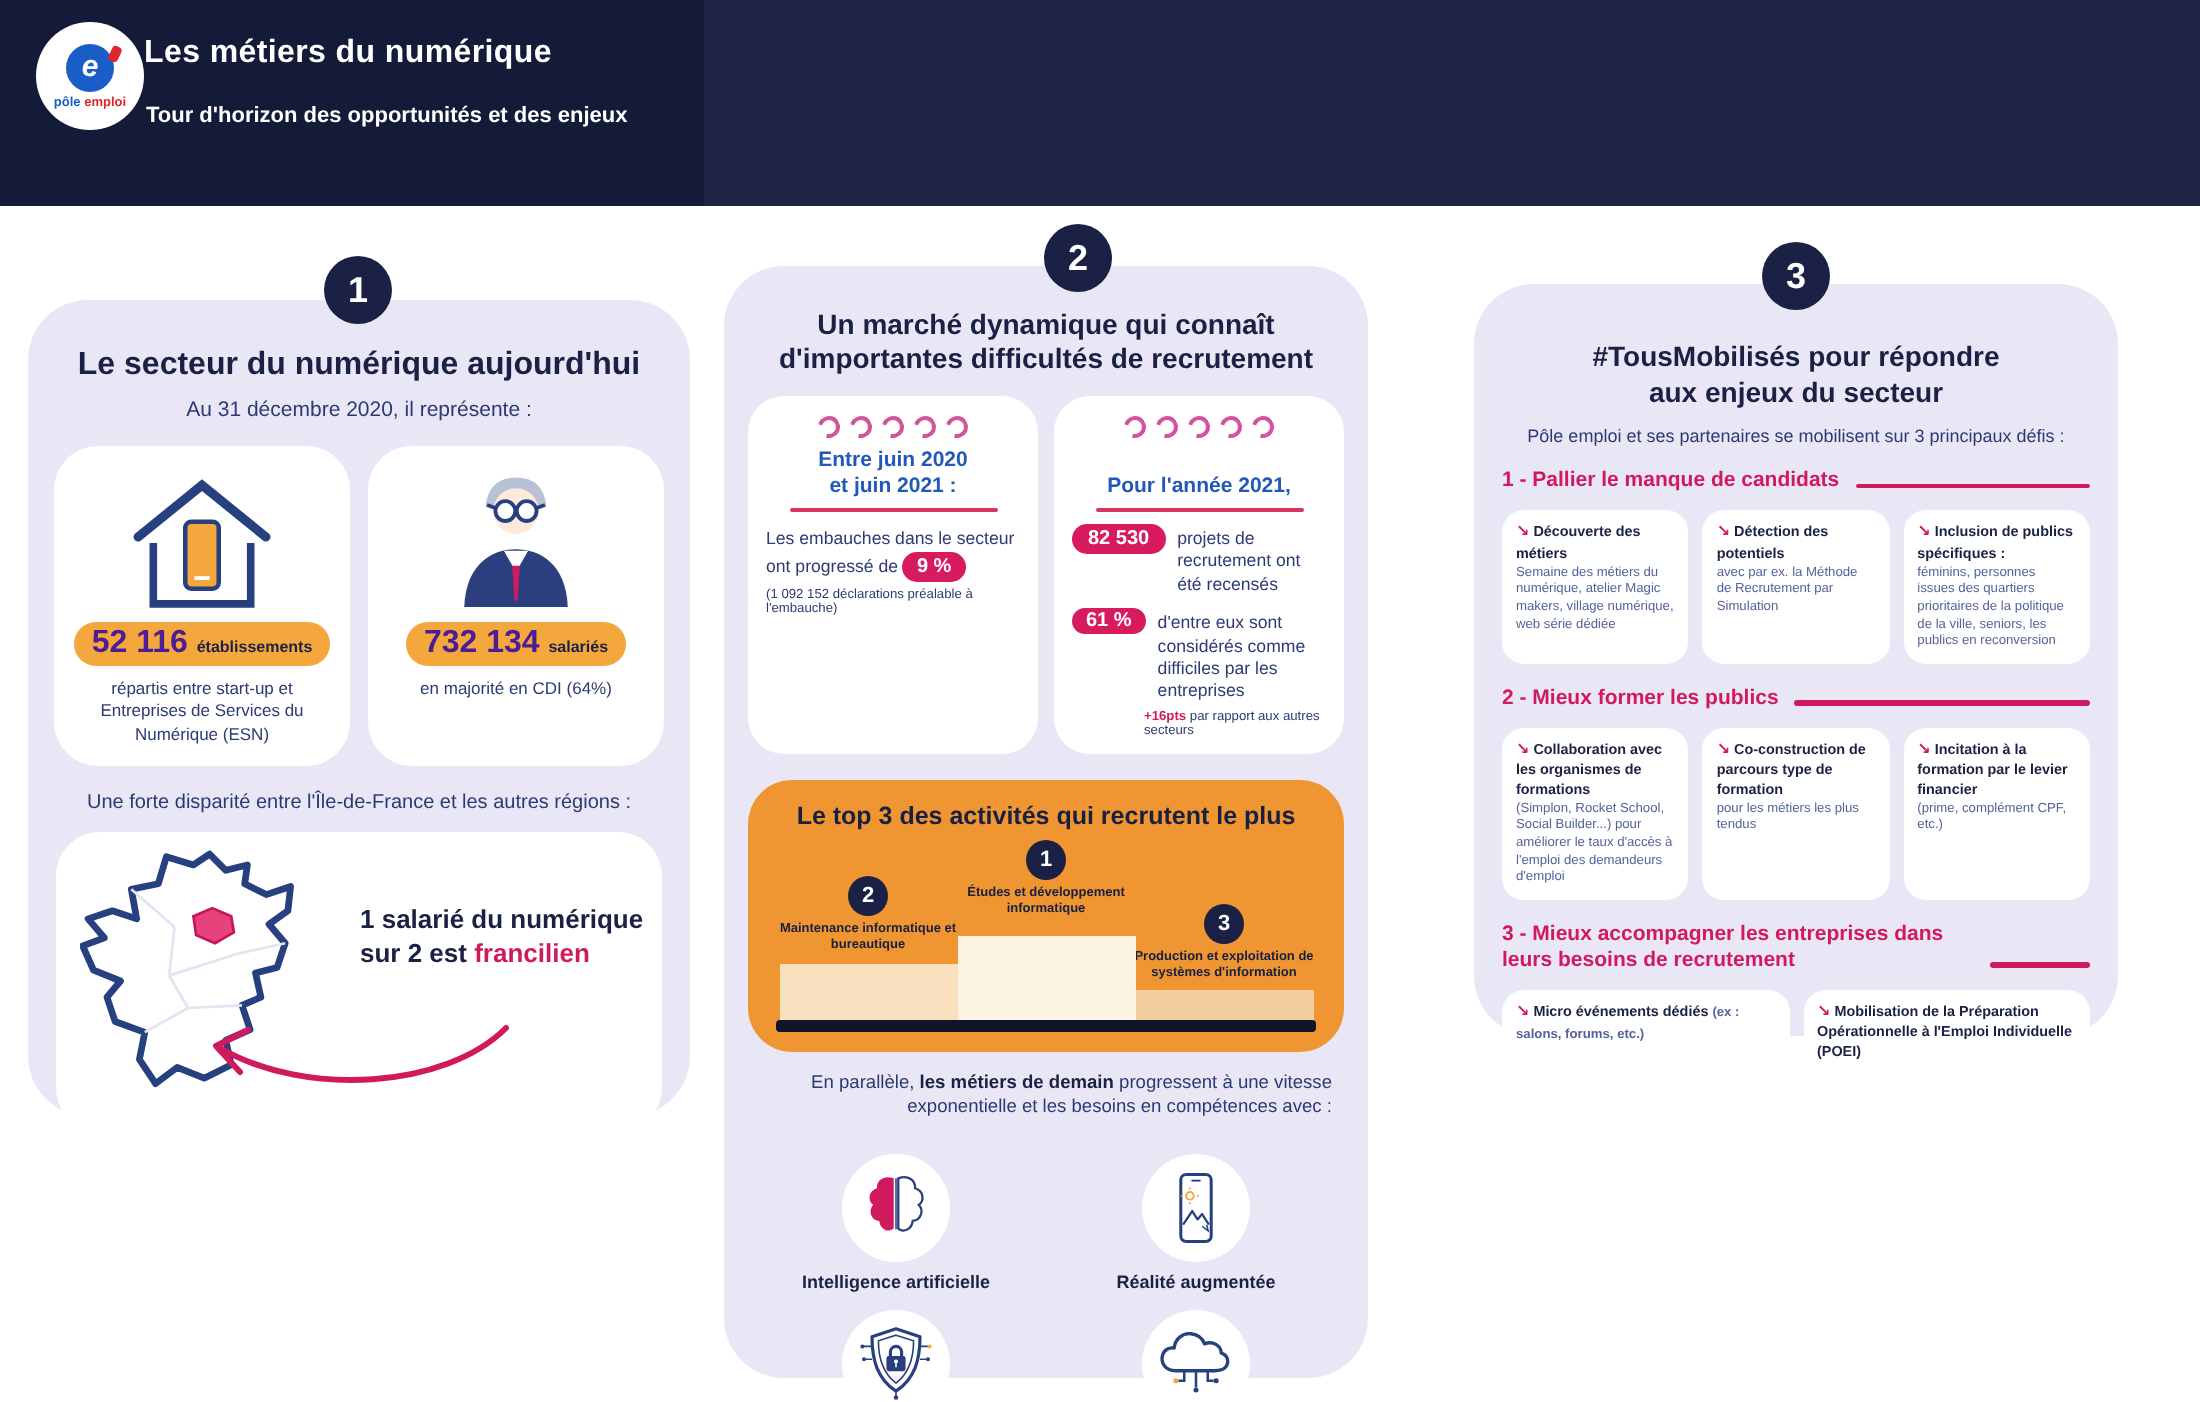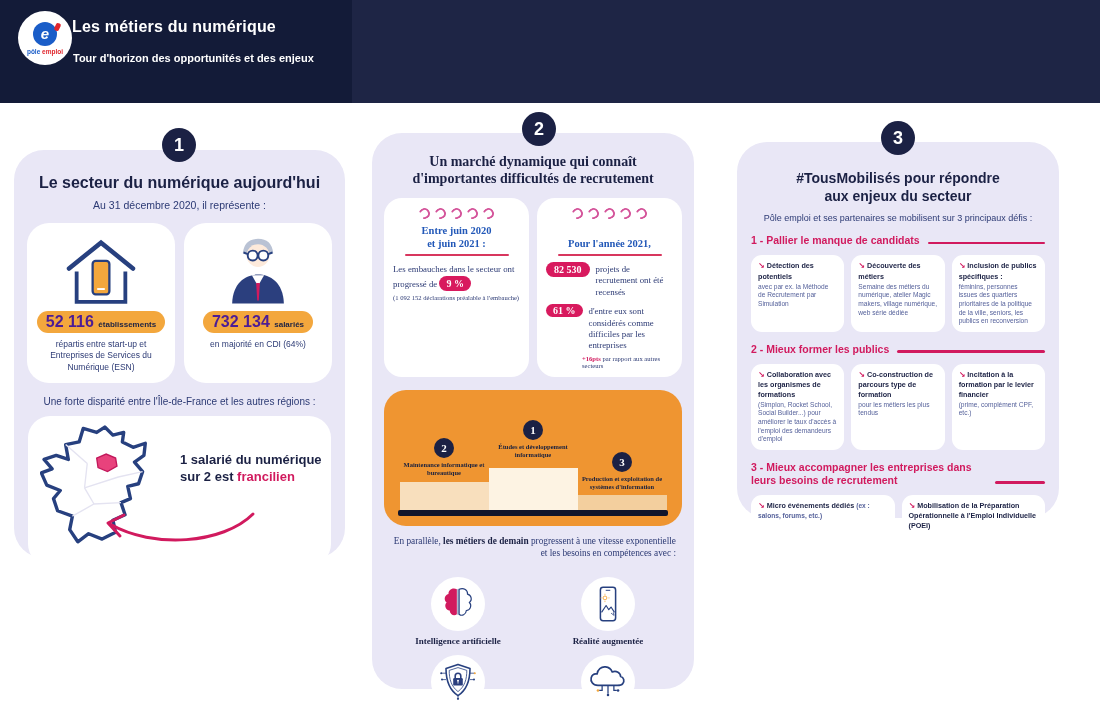--- a/index.html
+++ b/index.html
@@ -35,21 +35,21 @@
   .pill-orange .u { font-size:8px; font-weight:bold; color:#1b2144; }
   .p1-desc { font-size:8.5px; color:#2c3a74; margin-top:6px; line-height:1.35; padding:0 4px; }
   .p1-disparity { font-size:10px; text-align:center; margin-top:13px; color:#2c3a74; }
   .map-box { margin:9px 14px 0; height:150px; position:relative; background:#fff; border-radius:22px; }
   .map-svg { position:absolute; left:12px; top:7px; }
   .map-caption { position:absolute; left:152px; top:36px; width:160px; font-weight:bold; font-size:13px; line-height:1.3; color:#1b2144; }
   .map-caption .hl { color:#d11a5e; }
   .map-arrow { position:absolute; left:0; top:0; pointer-events:none; }
 
   
-  .p2 { left:372px; top:133px; width:322px; height:556px; padding-top:21px;font-family:Liberation Serif, serif; }
+  .p2 { left:362px; top:133px; width:322px; height:556px; padding-top:21px; }
   .p2 .p-title { font-size:14px; line-height:1.2; }
   .p2-cards { display:flex; gap:8px; margin:10px 12px 0; align-items:stretch; }
   .p2-card { flex:1; border-radius:18px; padding:8px 9px 8px; }
   .squiggles { display:flex; justify-content:center; gap:5px; margin:2px 0 5px; }
   .squiggle { width:11px; height:11px; border:2.5px solid #d4549a; border-radius:50%; border-left-color:transparent; transform:rotate(-30deg); }
   .p2-heading { font-size:10.5px; font-weight:bold; color:#2258b8; text-align:center; line-height:1.25; }
   .p2-underline { width:104px; height:2px; background:#d8365e; margin:4px auto 6px; border-radius:2px; }
   .stat-row { display:flex; gap:6px; align-items:flex-start; margin-top:6px; }
   .pill-pink { background:#d81a5e; color:#fff; border-radius:999px; padding:2px 8px; font-weight:bold; font-size:10px; white-space:nowrap; display:inline-block; }
   .pill-pink.small { font-size:10px; padding:1px 7px; }
@@ -208,20 +208,21 @@
         </div>
         <div class="stat-row">
           <span class="pill-pink small">61 %</span>
           <span class="stat-text">d'entre eux sont considérés comme difficiles par les entreprises</span>
         </div>
         <div class="p2-footnote" style="margin-left:36px;"><span class="fb">+16pts</span><span> par rapport aux autres secteurs</span></div>
       </div>
     </div>
 
     <div class="orange-box">
+      <div class="orange-title">Le top 3 des activités qui recrutent le plus</div>
       <div class="rank r1">1</div>
       <div class="rank r2">2</div>
       <div class="rank r3">3</div>
       <div class="step-label l1">Études et développement informatique</div>
       <div class="step-label l2">Maintenance informatique et bureautique</div>
       <div class="step-label l3">Production et exploitation de systèmes d'information</div>
       <div class="step s2"></div>
       <div class="step s1"></div>
       <div class="step s3"></div>
       <div class="podium-base"></div>
@@ -294,26 +295,26 @@
       <div>aux enjeux du secteur</div>
     </div>
     <div class="p3-sub">Pôle emploi et ses partenaires se mobilisent sur 3 principaux défis :</div>
 
     <div class="sec-head">
       <span class="txt">1 -  Pallier le manque de candidats</span>
         <span class="rule"></span>
     </div>
     <div class="p3-cards">
       <div class="p3-card">
+        <div class="p3-card-title"><span class="card-arrow">↘</span><span>Découverte des métiers</span></div>
+        <div class="p3-card-text">Semaine des métiers du numérique, atelier Magic makers, village numérique, web série dédiée</div>
+      </div>
+      <div class="p3-card">
         <div class="p3-card-title"><span class="card-arrow">↘</span><span>Détection des potentiels</span></div>
         <div class="p3-card-text">avec par ex. la Méthode de Recrutement par Simulation</div>
-      </div>
-      <div class="p3-card">
-        <div class="p3-card-title"><span class="card-arrow">↘</span><span>Découverte des métiers</span></div>
-        <div class="p3-card-text">Semaine des métiers du numérique, atelier Magic makers, village numérique, web série dédiée</div>
       </div>
       <div class="p3-card">
         <div class="p3-card-title"><span class="card-arrow">↘</span><span>Inclusion de publics spécifiques :</span></div>
         <div class="p3-card-text">féminins, personnes issues des quartiers prioritaires de la politique de la ville, seniors, les publics en reconversion</div>
       </div>
     </div>
 
     <div class="sec-head">
       <span class="txt">2 -  Mieux former les publics</span>
         <span class="rule"></span>

